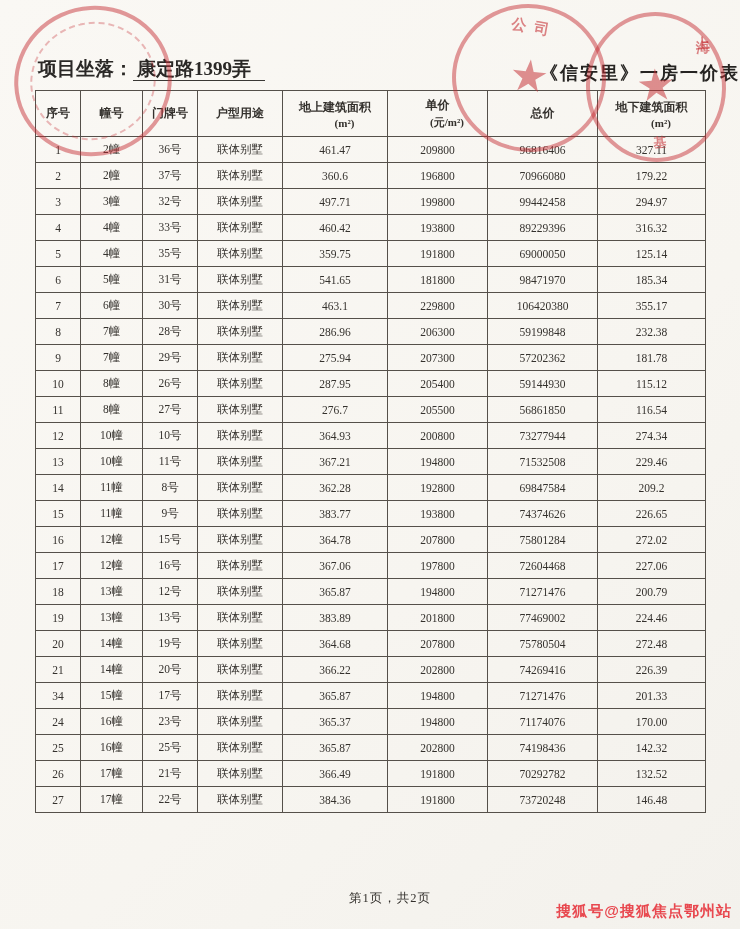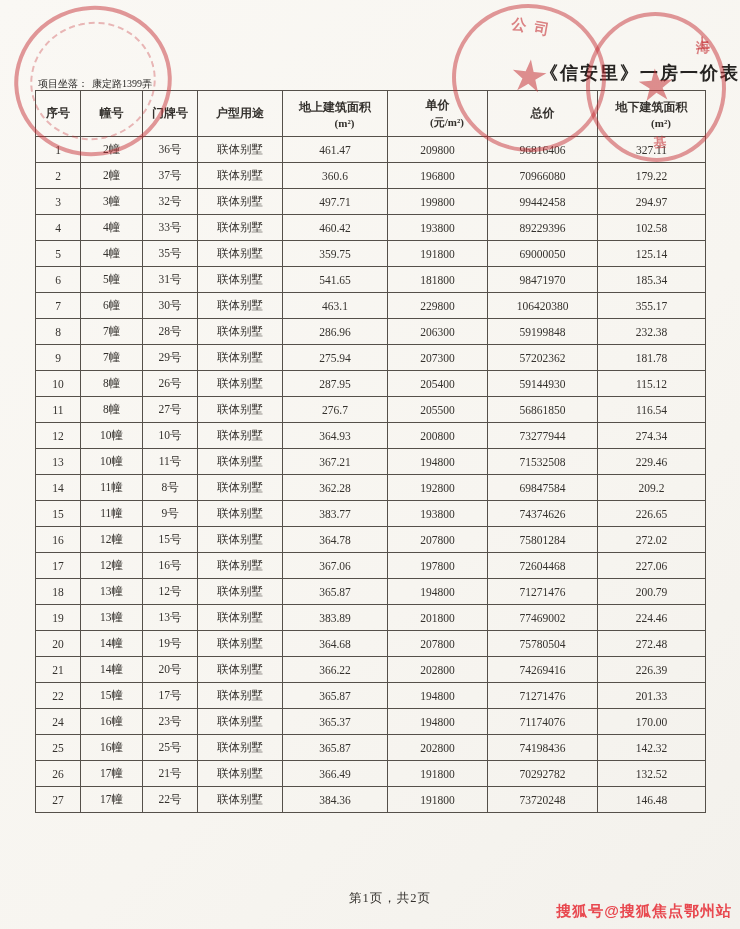--- a/index.html
+++ b/index.html
@@ -13,22 +13,22 @@
     font-family:"Liberation Serif","DejaVu Serif",serif;
     color:#2e2c29;
   }
   .title {
     position:absolute; top:24px; left:0; width:100%;
     text-align:right; font-size:18px; font-weight:bold; letter-spacing:2px;
     color:#262422;
     margin-top:37px;
   }
   .location {
-    position:absolute; top:77px; left:38px;
-    font-size:10px; font-weight:normal; color:#2a2826;
+    position:absolute; top:56px; left:38px;
+    font-size:19px; font-weight:bold; color:#2a2826;
   }
   .location .loc-value { border-bottom:1px solid #3a3835; padding:0 14px 1px 4px; }
   table.price {
     position:absolute; top:90px; left:35px; width:670px;
     border-collapse:collapse; table-layout:fixed;
     background:transparent;
   }
   table.price th, table.price td {
     border:1px solid #55504a;
     text-align:center; vertical-align:middle;
@@ -169,21 +169,21 @@
           <td>294.97</td>
         </tr>
         <tr>
           <td>4</td>
           <td>4幢</td>
           <td>33号</td>
           <td>联体别墅</td>
           <td>460.42</td>
           <td>193800</td>
           <td>89229396</td>
-          <td>102.58</td>
+          <td>316.32</td>
         </tr>
         <tr>
           <td>5</td>
           <td>4幢</td>
           <td>35号</td>
           <td>联体别墅</td>
           <td>359.75</td>
           <td>191800</td>
           <td>69000050</td>
           <td>125.14</td>
@@ -342,21 +342,21 @@
           <td>21</td>
           <td>14幢</td>
           <td>20号</td>
           <td>联体别墅</td>
           <td>366.22</td>
           <td>202800</td>
           <td>74269416</td>
           <td>226.39</td>
         </tr>
         <tr>
-          <td>22</td>
+          <td>34</td>
           <td>15幢</td>
           <td>17号</td>
           <td>联体别墅</td>
           <td>365.87</td>
           <td>194800</td>
           <td>71271476</td>
           <td>201.33</td>
         </tr>
         <tr>
           <td>24</td>

